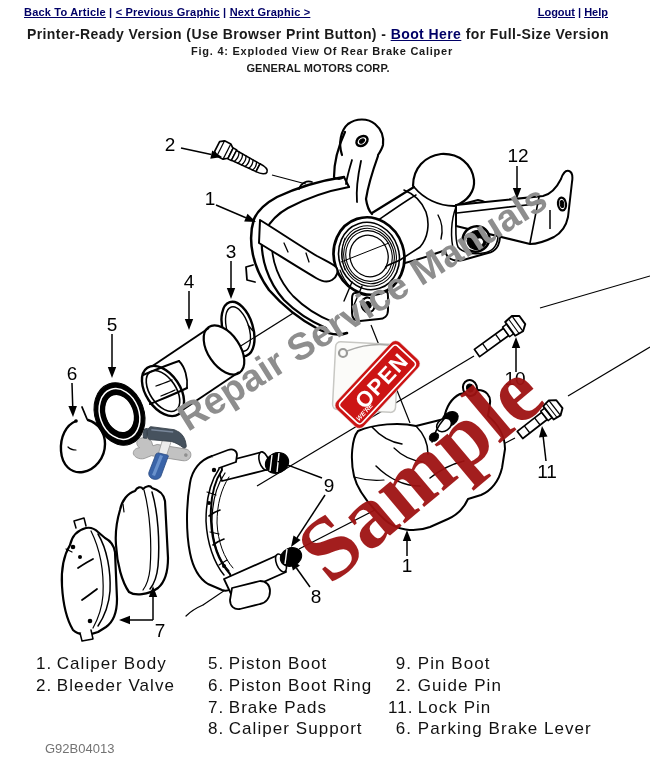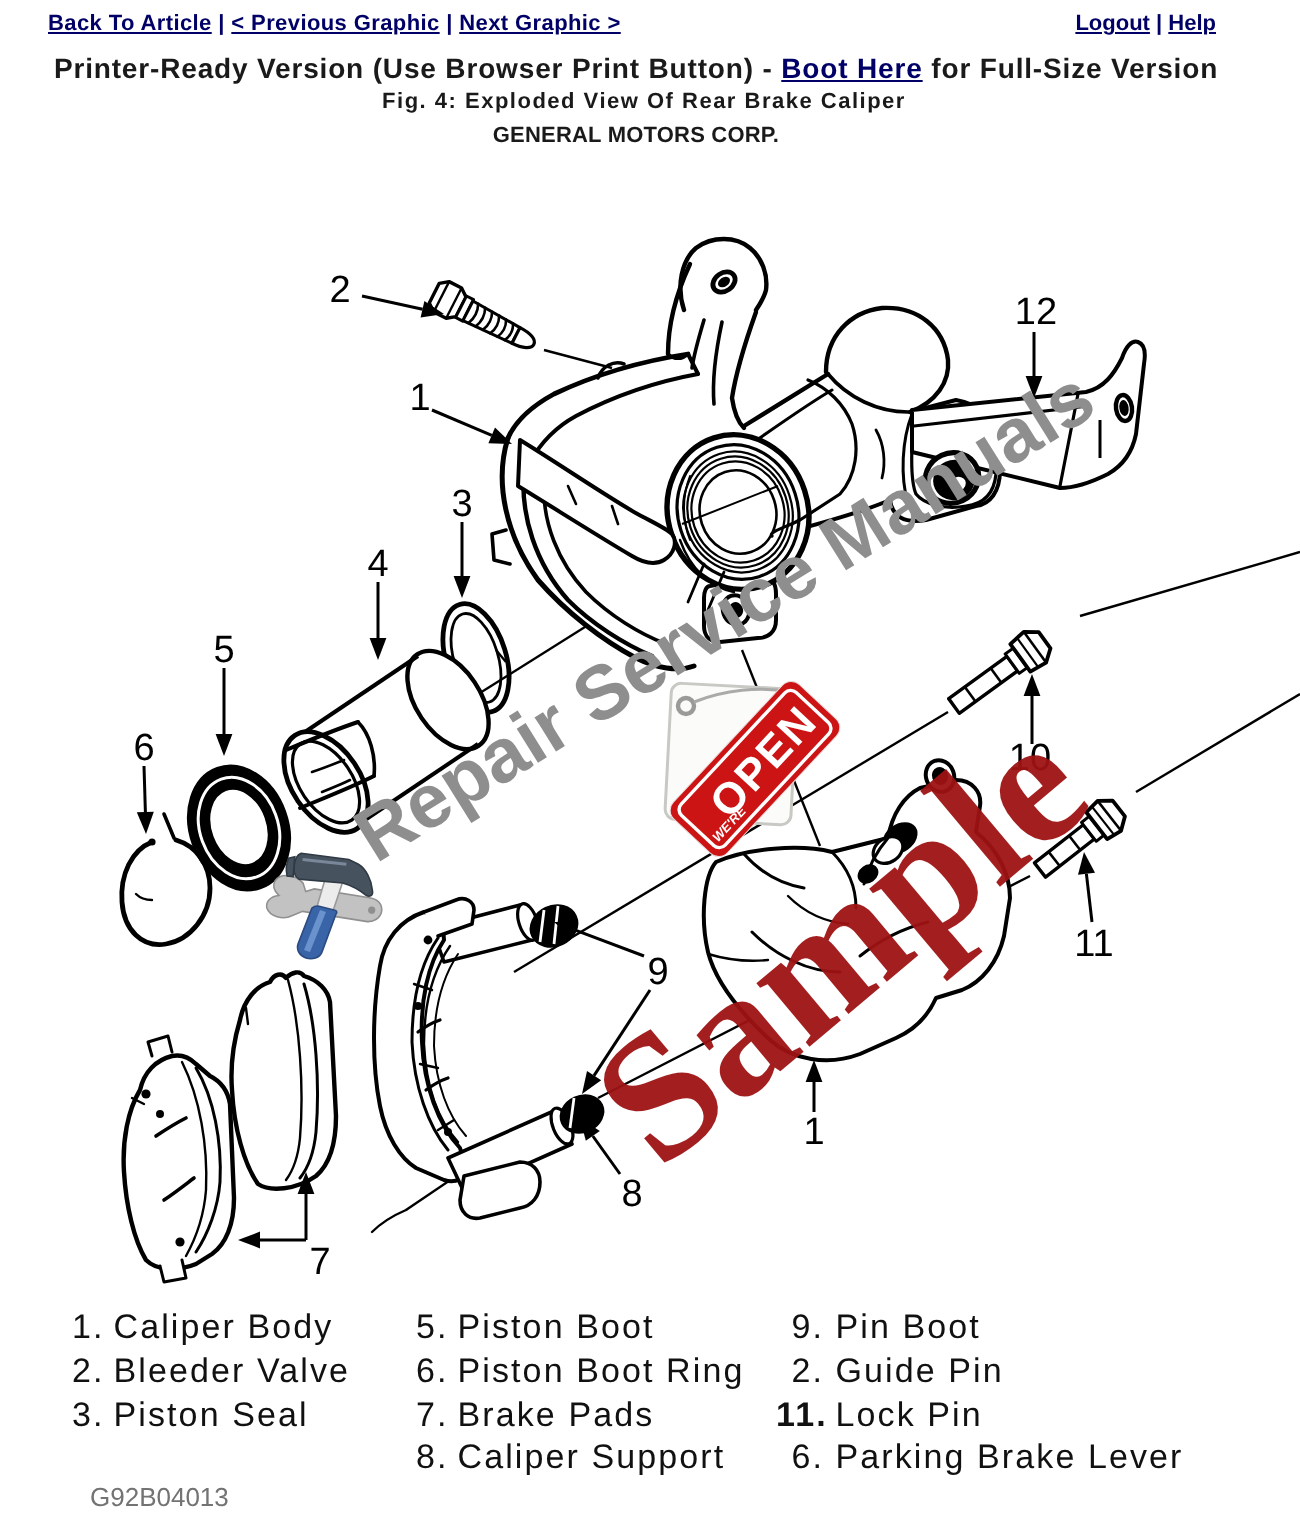--- a/index.html
+++ b/index.html
@@ -269,27 +269,26 @@
 <path d="M150,428 C148,429 147,432 147,435 C147,438 148,440 150,441 L172,441 C177,442 181,444 184,446 C186,447 188,446 187,443 C186,438 183,433 179,431 L174,429 L150,428 Z" fill="#46525e" stroke="#303a44" stroke-width="0.8"></path>
 <path d="M147,430 L144,431 C143,434 143,437 144,440 L147,440 Z" fill="#46525e" stroke="#303a44" stroke-width="0.8"></path>
 <path d="M151,431 L173,431.5" stroke="#79879a" stroke-width="1.5" fill="none"></path>
 </g>
 </g>
 </svg>
 
   <div class="legend" style="left:36px;top:653px;">
     <div class="row"><span class="num" style="width:15px;">1.</span>&nbsp;Caliper Body</div>
     <div class="row"><span class="num" style="width:15px;">2.</span>&nbsp;Bleeder Valve</div>
-    <div class="row"><span class="num" style="width:15px;">3.</span>&nbsp;Piston Seal</div>
   </div>
   <div class="legend" style="left:208px;top:653px;">
     <div class="row"><span class="num" style="width:15px;">5.</span>&nbsp;Piston Boot</div>
     <div class="row"><span class="num" style="width:15px;">6.</span>&nbsp;Piston Boot Ring</div>
     <div class="row"><span class="num" style="width:15px;">7.</span>&nbsp;Brake Pads</div>
     <div class="row"><span class="num" style="width:15px;">8.</span>&nbsp;Caliper Support</div>
   </div>
   <div class="legend" style="left:388px;top:653px;">
     <div class="row"><span class="num" style="width:24px;">9.</span>&nbsp;Pin Boot</div>
     <div class="row"><span class="num" style="width:24px;">2.</span>&nbsp;Guide Pin</div>
-    <div class="row"><span class="num" style="width:24px;font-weight:bold;">11.</span>&nbsp;Lock Pin</div>
+    <div class="row"><span class="num" style="width:24px;">11.</span>&nbsp;Lock Pin</div>
     <div class="row"><span class="num" style="width:24px;">6.</span>&nbsp;Parking Brake Lever</div>
   </div>
   <div class="code">G92B04013</div>
 
 </body></html>

